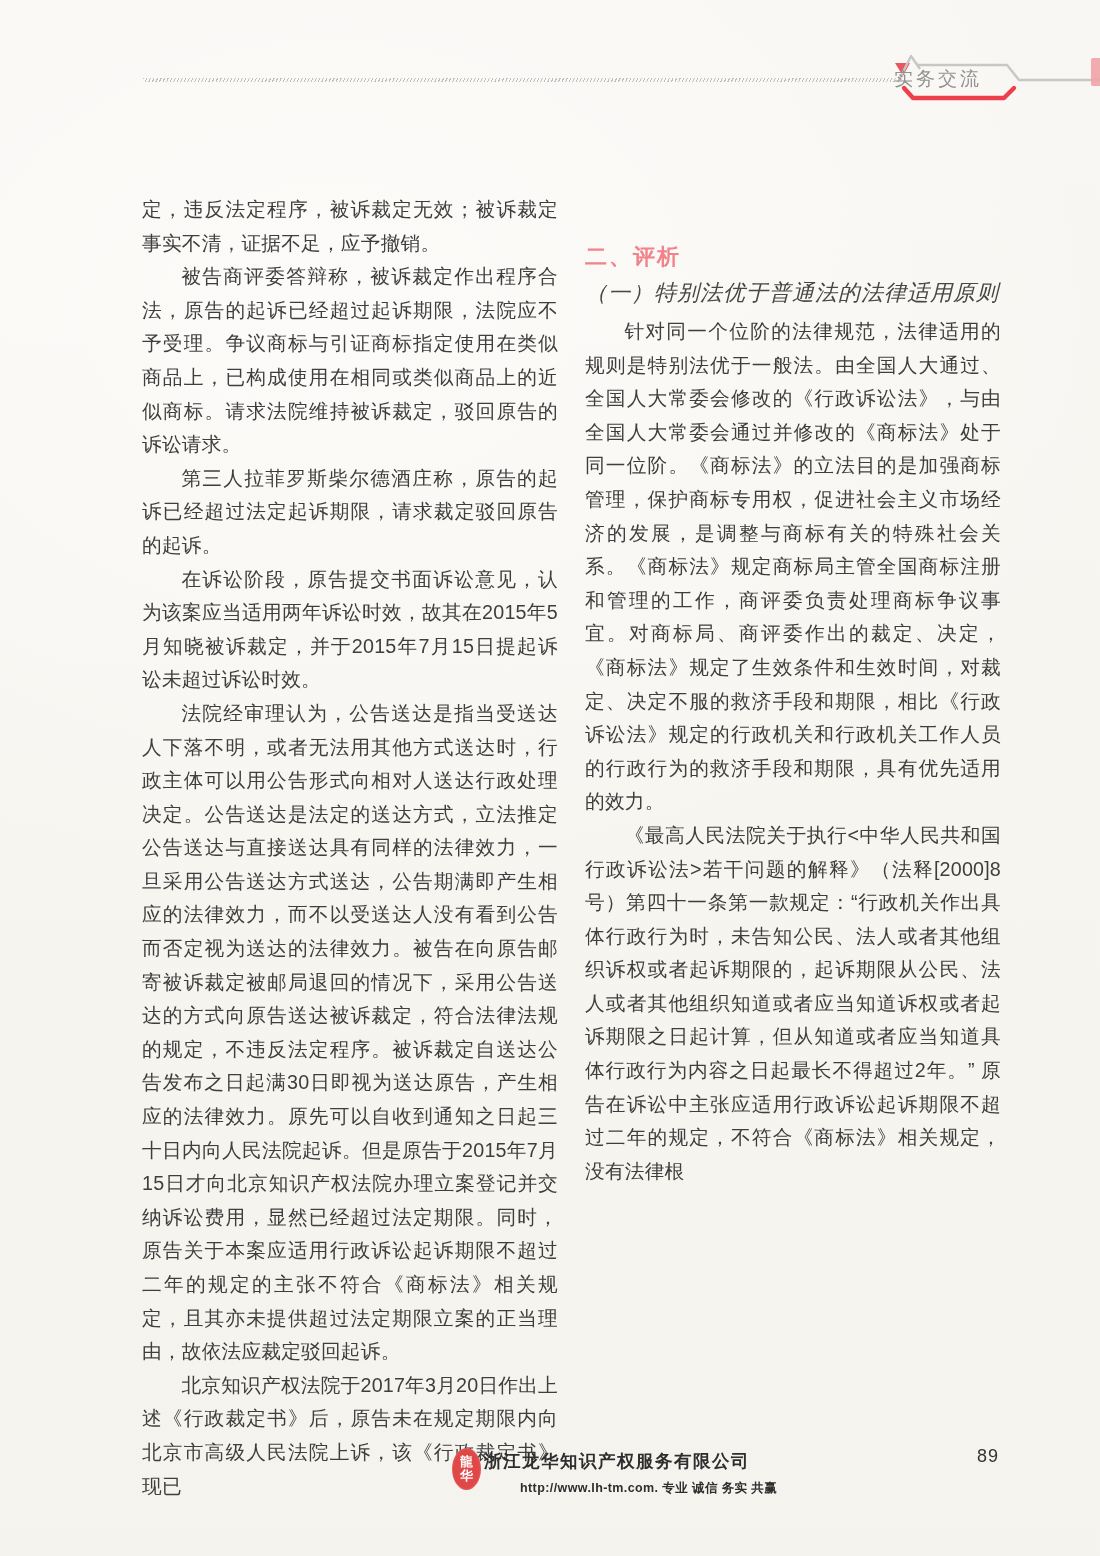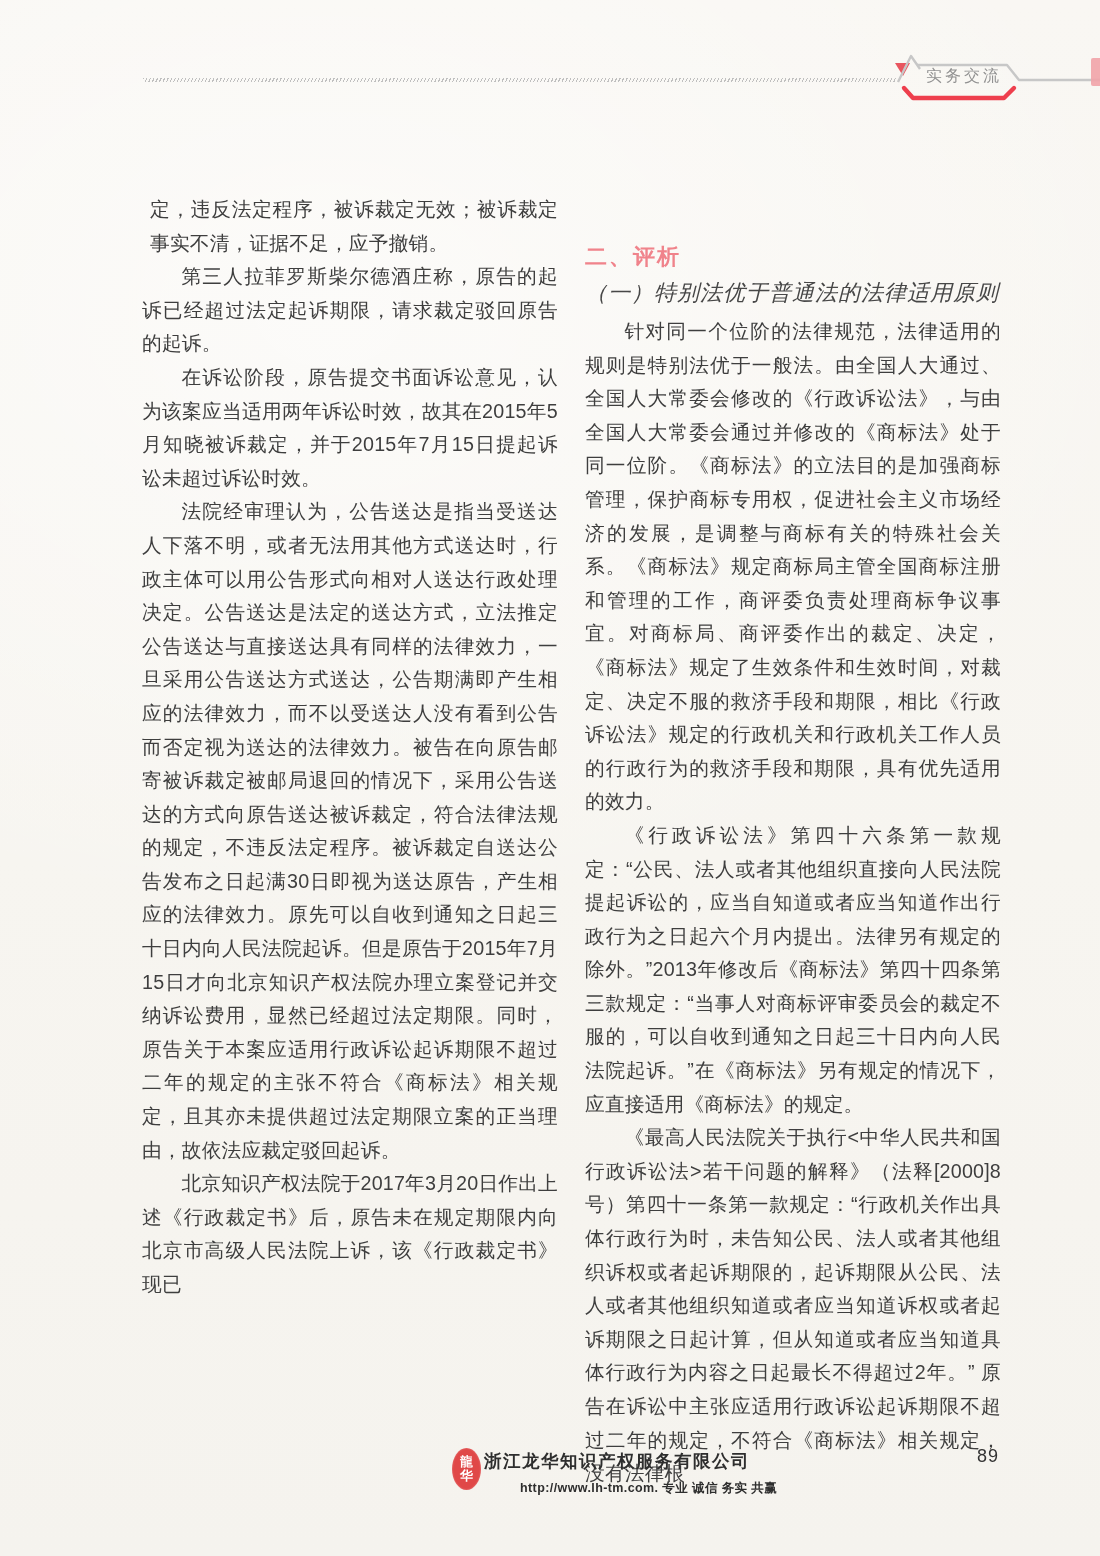--- a/index.html
+++ b/index.html
@@ -17,40 +17,40 @@
   }
 
   
   .rule-hatched{
     position:absolute;left:143px;top:78px;width:754px;height:4px;
     background:repeating-linear-gradient(115deg,#b9b9b9 0 1px,rgba(0,0,0,0) 1px 3.2px);
     opacity:.9;
   }
   .badge-svg{position:absolute;left:891px;top:48px;}
   .badge-label{
-    position:absolute;left:919px;top:66px;width:90px;
-    font-size:16px;letter-spacing:3px;color:#919191;
-    text-align:center;white-space:nowrap;
+    position:absolute;left:894px;top:66px;width:90px;
+    font-size:19px;letter-spacing:3px;color:#919191;
+    text-align:left;white-space:nowrap;
   }
   .edge-mark{
     position:absolute;right:0;top:58px;width:9px;height:28px;
     background:#f1a3a9;border-radius:2px 0 0 2px;opacity:.9;
   }
 
   
   .col{
     position:absolute;top:193px;width:416px;
     font-size:19.7px;line-height:33.6px;color:#3e3e3e;
     text-align:justify;text-justify:inter-ideograph;
     letter-spacing:.2px;
   }
   .col-left{left:142px;}
   .col-right{left:585px;}
   .col p{margin:0;text-indent:2em;}
-  .col p.no-indent{text-indent:0;margin-left:8px;}
+  .col p.no-indent{text-indent:0;}
 
   .heading-pink{
     margin:51px 0 8px 0;
     font-size:22px;font-weight:bold;letter-spacing:2px;
     color:#f0838b;line-height:26px;
   }
   .subheading{
     margin:0 0 7px 0;
     font-family:"DejaVu Serif","Liberation Serif",serif;
     font-style:italic;font-weight:normal;
@@ -94,31 +94,31 @@
       <path d="M 7 34 L 20 8 L 29 21" fill="none" stroke="#c7c7c7" stroke-width="2.4" stroke-linejoin="round"></path>
       <path d="M 26 17 L 116 17 L 128 32 L 212 32" fill="none" stroke="#c7c7c7" stroke-width="2.4" stroke-linejoin="round"></path>
       <path d="M 13 40 L 22 50 L 113 50 L 123 40" fill="none" stroke="#ee3f4d" stroke-width="4.4" stroke-linecap="round" stroke-linejoin="round"></path>
     </svg>
     <span class="badge-label">实务交流</span>
     <div class="edge-mark"></div>
   </div>
 
   <div class="col col-left">
     <p class="no-indent">定，违反法定程序，被诉裁定无效；被诉裁定事实不清，证据不足，应予撤销。</p>
+    <p>被告商评委答辩称，被诉裁定作出程序合法，原告的起诉已经超过起诉期限，法院应不予受理。争议商标与引证商标指定使用在类似商品上，已构成使用在相同或类似商品上的近似商标。请求法院维持被诉裁定，驳回原告的诉讼请求。</p>
     <p>第三人拉菲罗斯柴尔德酒庄称，原告的起诉已经超过法定起诉期限，请求裁定驳回原告的起诉。</p>
     <p>在诉讼阶段，原告提交书面诉讼意见，认为该案应当适用两年诉讼时效，故其在2015年5月知晓被诉裁定，并于2015年7月15日提起诉讼未超过诉讼时效。</p>
     <p>法院经审理认为，公告送达是指当受送达人下落不明，或者无法用其他方式送达时，行政主体可以用公告形式向相对人送达行政处理决定。公告送达是法定的送达方式，立法推定公告送达与直接送达具有同样的法律效力，一旦采用公告送达方式送达，公告期满即产生相应的法律效力，而不以受送达人没有看到公告而否定视为送达的法律效力。被告在向原告邮寄被诉裁定被邮局退回的情况下，采用公告送达的方式向原告送达被诉裁定，符合法律法规的规定，不违反法定程序。被诉裁定自送达公告发布之日起满30日即视为送达原告，产生相应的法律效力。原先可以自收到通知之日起三十日内向人民法院起诉。但是原告于2015年7月15日才向北京知识产权法院办理立案登记并交纳诉讼费用，显然已经超过法定期限。同时，原告关于本案应适用行政诉讼起诉期限不超过二年的规定的主张不符合《商标法》相关规定，且其亦未提供超过法定期限立案的正当理由，故依法应裁定驳回起诉。</p>
     <p>北京知识产权法院于2017年3月20日作出上述《行政裁定书》后，原告未在规定期限内向北京市高级人民法院上诉，该《行政裁定书》现已</p>
   </div>
 
   <div class="col col-right">
     <h2 class="heading-pink">二、评析</h2>
     <h3 class="subheading">（一）特别法优于普通法的法律适用原则</h3>
     <p>针对同一个位阶的法律规范，法律适用的规则是特别法优于一般法。由全国人大通过、全国人大常委会修改的《行政诉讼法》，与由全国人大常委会通过并修改的《商标法》处于同一位阶。《商标法》的立法目的是加强商标管理，保护商标专用权，促进社会主义市场经济的发展，是调整与商标有关的特殊社会关系。《商标法》规定商标局主管全国商标注册和管理的工作，商评委负责处理商标争议事宜。对商标局、商评委作出的裁定、决定，《商标法》规定了生效条件和生效时间，对裁定、决定不服的救济手段和期限，相比《行政诉讼法》规定的行政机关和行政机关工作人员的行政行为的救济手段和期限，具有优先适用的效力。</p>
-    <p>《行政诉讼法》第四十六条第一款规定：“公民、法人或者其他组织直接向人民法院提起诉讼的，应当自知道或者应当知道作出行政行为之日起六个月内提出。法律另有规定的除外。”2013年修改后《商标法》第四十四条第三款规定：“当事人对商标评审委员会的裁定不服的，可以自收到通知之日起三十日内向人民法院起诉。”在《商标法》另有规定的情况下，应直接适用《商标法》的规定。</p>
     <p>《最高人民法院关于执行&lt;中华人民共和国行政诉讼法&gt;若干问题的解释》（法释[2000]8号）第四十一条第一款规定：“行政机关作出具体行政行为时，未告知公民、法人或者其他组织诉权或者起诉期限的，起诉期限从公民、法人或者其他组织知道或者应当知道诉权或者起诉期限之日起计算，但从知道或者应当知道具体行政行为内容之日起最长不得超过2年。” 原告在诉讼中主张应适用行政诉讼起诉期限不超过二年的规定，不符合《商标法》相关规定，没有法律根</p>
   </div>
 
   <div class="footer">
     <div class="seal">
       <span>龍</span>
       <span>华</span>
     </div>
     <div class="company-block">
       <div class="company-name">浙江龙华知识产权服务有限公司</div>

